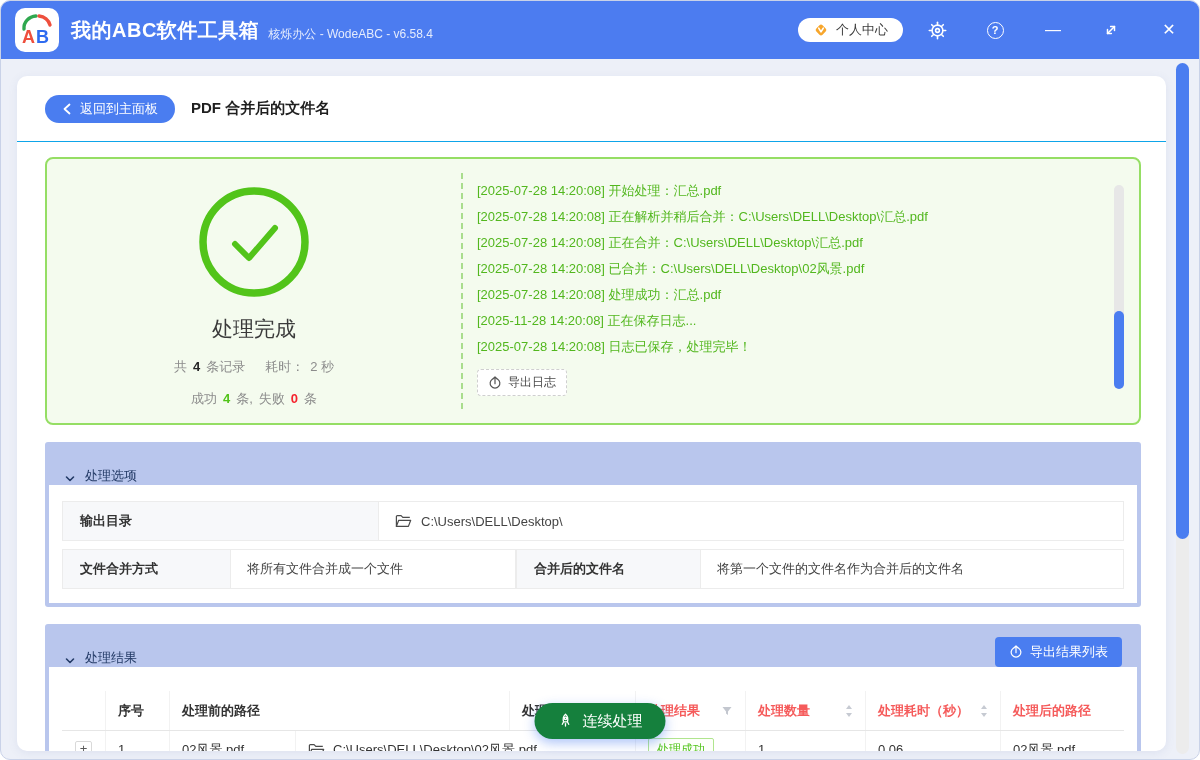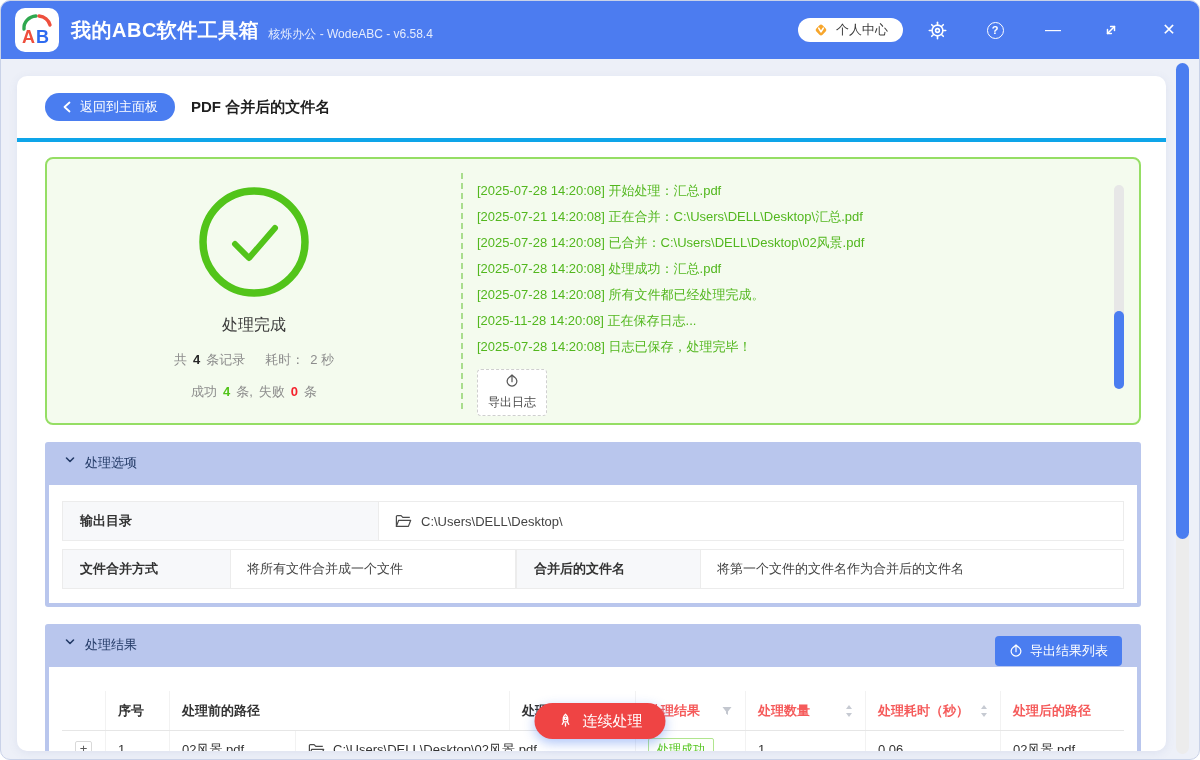--- a/index.html
+++ b/index.html
@@ -13,42 +13,42 @@
   .app-subtitle { color:rgba(255,255,255,.85); font-size:12px; margin-left:9px; margin-top:8px; }
   .tb-spacer { flex:1; }
   .user-pill { height:24px; background:#fff; border-radius:15px; display:flex; align-items:center; gap:7px; padding:0 15px; font-size:13px; color:#3c3c3c; cursor:pointer; margin-right:24px; }
   .tb-icons { display:flex; align-items:center; gap:38px; }
   .tb-icon { width:20px; height:20px; display:flex; align-items:center; justify-content:center; color:#fff; cursor:pointer; }
   .help-circle { width:17px; height:17px; border:1.5px solid #fff; border-radius:50%; color:#fff; font-size:11px; font-weight:700; display:flex; align-items:center; justify-content:center; }
   .glyph { color:#fff; font-size:16px; line-height:1; }
 
   
   .card { position:absolute; left:16px; top:75px; width:1149px; height:675px; background:#fff; border-radius:10px; overflow:hidden; box-shadow:0 2px 10px rgba(90,110,170,.10); }
-  .back-row { height:66px; display:flex; align-items:center; padding:0 28px; border-bottom:4px solid #0ea5e9; }
+  .back-row { height:66px; display:flex; align-items:center; padding:0 28px; border-bottom:1px solid #0ea5e9; }
   .back-btn { height:28px; background:#4a7df0; border:none; color:#fff; border-radius:14px; font-size:13px; display:flex; align-items:center; gap:7px; padding:0 17px; cursor:pointer; font-family:inherit; }
   .page-title { margin-left:16px; font-size:15px; font-weight:700; color:#1f1f1f; }
 
   
   .success-panel { margin:15px 25px 0 28px; height:268px; border:2px solid #95de64; background:#f4fbee; border-radius:8px; display:flex; position:relative; }
   .sp-left { width:414px; display:flex; flex-direction:column; align-items:center; padding-top:26px; flex:0 0 auto; }
-  .sp-status { font-size:16px; color:#3a3a3a; font-weight:500; margin:16px 0 15px; }
+  .sp-status { font-size:21px; color:#3a3a3a; font-weight:500; margin:16px 0 15px; }
   .sp-line { color:#8c8c8c; font-size:13px; display:flex; gap:6px; align-items:baseline; margin-bottom:14px; }
   .n-dark { color:#262626; font-weight:700; }
   .n-green { color:#52c41a; font-weight:700; }
   .n-red { color:#f5222d; font-weight:700; }
   .sp-divider { border-left:2px dashed #a9dd8d; margin:14px 0; }
   .sp-right { flex:1; padding:19px 40px 10px 14px; }
   .log-line { color:#52b71e; font-size:13px; line-height:26px; white-space:nowrap; }
-  .export-log-btn { margin-top:9px; display:inline-flex; align-items:center; gap:6px; background:#fff; border:1px dashed #cfcfcf; border-radius:4px; padding:4px 10px; font-size:12px; color:#4a4a4a; cursor:pointer; font-family:inherit;flex-direction:column; }
+  .export-log-btn { margin-top:9px; display:inline-flex; align-items:center; gap:6px; background:#fff; border:1px dashed #cfcfcf; border-radius:4px; padding:4px 10px; font-size:12px; color:#4a4a4a; cursor:pointer; font-family:inherit; }
   .sp-scrollbar { position:absolute; right:15px; top:26px; width:10px; height:204px; background:#e7e7e7; border-radius:5px; }
   .sp-thumb { position:absolute; bottom:0; left:0; width:10px; height:78px; background:#4a7df0; border-radius:5px; }
 
   
   .section { margin:17px 25px 0 28px; background:#b9c6ed; border-radius:3px; padding:0 4px 4px; }
-  .section-hd { height:43px; display:flex; align-items:flex-start; padding:12px 15px; gap:9px; color:#233a66; font-size:13px; cursor:pointer; }
+  .section-hd { height:43px; display:flex; align-items:flex-end; padding:0 15px; gap:9px; color:#233a66; font-size:13px; cursor:pointer; }
   .section-hd .chev { color:#233a66; display:flex; }
   .section-body { background:#fff; padding:16px 13px 14px; }
   .opt-row { display:flex; border:1px solid #ececec; height:40px; align-items:stretch; font-size:13px; }
   .opt-row + .opt-row { margin-top:8px; }
   .opt-label { background:#f7f8fa; border-right:1px solid #ececec; display:flex; align-items:center; padding:0 17px; font-weight:700; color:#333; flex:0 0 auto; }
   .opt-value { display:flex; align-items:center; gap:9px; padding:0 16px; color:#444; }
 
   .results-hd { justify-content:flex-start; }
   .hd-spacer { flex:1; }
   .export-res-btn { height:30px; background:#4a7df0; border:none; border-radius:4px; color:#ffffff; font-size:13px; display:flex; align-items:center; gap:7px; padding:0 14px; cursor:pointer; font-family:inherit; }
@@ -68,21 +68,21 @@
   .c-res { width:110px; }
   .c-cnt { width:120px; }
   .c-time { width:135px; }
   .c-out { flex:1; }
   .red-h { color:#f55b5b; }
   .hd-flex { display:flex; align-items:center; justify-content:space-between; width:100%; }
   .expander { width:17px; height:17px; border:1px solid #d9d9d9; border-radius:2px; background:#fff; color:#595959; font-size:13px; line-height:14px; text-align:center; cursor:pointer; }
   .badge-ok { border:1px solid #b0e58e; color:#52c41a; background:#fdfffa; border-radius:2px; padding:2px 8px; font-size:12px; }
 
   
-  .float-btn { position:absolute; left:50%; transform:translateX(-50%); top:702px; height:36px; padding:0 23px; border:none; border-radius:18px; background:#ef4444; color:#fff; font-size:15px; display:flex; align-items:center; gap:9px; cursor:pointer; box-shadow:0 4px 12px rgba(74,125,240,.45); font-family:inherit; z-index:20; }
+  .float-btn { position:absolute; left:50%; transform:translateX(-50%); top:702px; height:36px; padding:0 23px; border:none; border-radius:18px; background:#15803d; color:#fff; font-size:15px; display:flex; align-items:center; gap:9px; cursor:pointer; box-shadow:0 4px 12px rgba(74,125,240,.45); font-family:inherit; z-index:20; }
   .main-scrollbar { position:absolute; right:10px; top:62px; width:13px; height:691px; background:#ececec; border-radius:7px; }
   .main-thumb { position:absolute; top:0; left:0; width:13px; height:476px; background:#4a7df0; border-radius:7px; }
 </style>
 </head>
 <body>
 
 <div class="window">
 
   <div class="titlebar">
     <div class="logo">
@@ -175,24 +175,24 @@
           <span class="n-green">4</span>
           <span>条,</span>
           <span>失败</span>
           <span class="n-red">0</span>
           <span>条</span>
         </div>
       </div>
       <div class="sp-divider"></div>
       <div class="sp-right">
         <div class="log-line">[2025-07-28 14:20:08] 开始处理：汇总.pdf</div>
-        <div class="log-line">[2025-07-21 14:20:08] 正在合并：C:\Users\DELL\Desktop\汇总.pdf</div>
+        <div class="log-line">[2025-07-28 14:20:08] 正在解析并稍后合并：C:\Users\DELL\Desktop\汇总.pdf</div>
+        <div class="log-line">[2025-07-28 14:20:08] 正在合并：C:\Users\DELL\Desktop\汇总.pdf</div>
         <div class="log-line">[2025-07-28 14:20:08] 已合并：C:\Users\DELL\Desktop\02风景.pdf</div>
         <div class="log-line">[2025-07-28 14:20:08] 处理成功：汇总.pdf</div>
-        <div class="log-line">[2025-07-28 14:20:08] 所有文件都已经处理完成。</div>
         <div class="log-line">[2025-11-28 14:20:08] 正在保存日志...</div>
         <div class="log-line">[2025-07-28 14:20:08] 日志已保存，处理完毕！</div>
         <button class="export-log-btn">
           <span style="display:flex;">
             <svg width="14" height="14" viewBox="0 0 15 15" fill="none" stroke="#555" stroke-width="1.3" stroke-linecap="round" stroke-linejoin="round">
               <path d="M4.6 3.4 A5.2 5.2 0 1 0 10.4 3.4"></path>
               <path d="M7.5 8.3 V1.1 M5.2 3.2 L7.5 0.9 L9.8 3.2"></path>
             </svg>
           </span>
           <span>导出日志</span>

